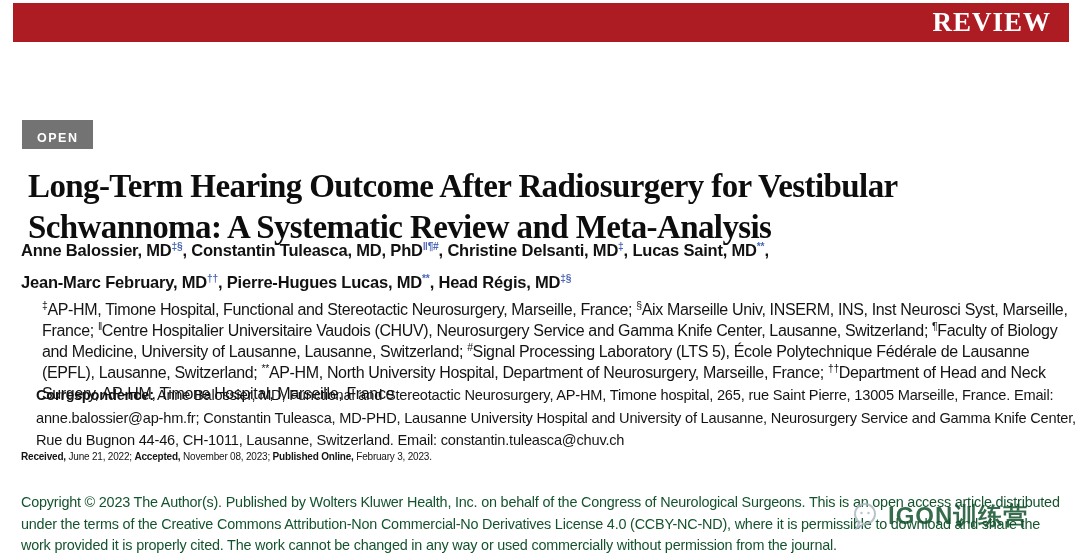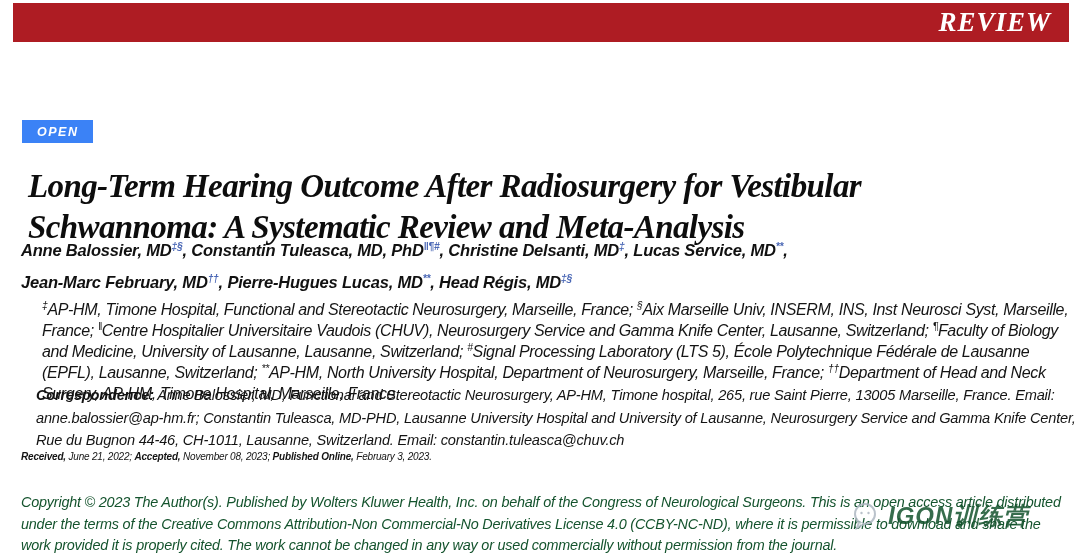--- a/index.html
+++ b/index.html
@@ -3,42 +3,41 @@
 <meta charset="utf-8">
 <style>
   html,body{margin:0;padding:0;background:#e9e9e9;}
   .page{
     position:relative;
     width:1080px;height:560px;
     background:#ffffff;
     overflow:hidden;
     font-family:"Liberation Sans", sans-serif;
     color:#1a1a1a;
-    font-style:italic;
   }
   
   .banner{
     position:absolute;left:13px;right:11px;top:3px;height:39px;
     background:#ae1c23;
     display:flex;align-items:center;justify-content:flex-end;
     padding-right:18px;box-sizing:border-box;
   }
   .banner-label{
     font-family:"Liberation Serif", serif;
     font-weight:700;
     font-size:27px;
     letter-spacing:1px;
     color:#ffffff;
   }
   
   .open-badge{
     position:absolute;left:22px;top:120px;
-    background:#3b82f6;color:#ffffff;
+    background:#737373;color:#ffffff;
     font-weight:700;font-size:12.5px;letter-spacing:1.5px;
-    padding:5px 15px 4px 15px;
+    padding:11px 15px 4px 15px;
   }
   
   .title{
     position:absolute;left:28px;top:144px;width:1010px;
     font-family:"Liberation Serif", serif;
     font-weight:700;
     font-size:33px;
     line-height:41px;
     letter-spacing:-0.6px;
     color:#0d0d0d;
@@ -114,21 +113,21 @@
 <div class="page">
 
   <div class="banner">
     <span class="banner-label">REVIEW</span>
   </div>
 
   <div class="open-badge">OPEN</div>
 
   <h1 class="title">Long-Term Hearing Outcome After Radiosurgery for Vestibular Schwannoma: A Systematic Review and Meta-Analysis</h1>
 
-  <div class="authors"><span>Anne Balossier, MD</span><sup>‡§</sup>, <span>Constantin Tuleasca, MD, PhD</span><sup>‖¶#</sup>, <span>Christine Delsanti, MD</span><sup>‡</sup>, <span>Lucas Service, MD</span><sup>**</sup>,<br><span>Jean-Marc February, MD</span><sup>††</sup>, <span>Pierre-Hugues Lucas, MD</span><sup>**</sup>, <span>Head Régis, MD</span><sup>‡§</sup></div>
+  <div class="authors"><span>Anne Balossier, MD</span><sup>‡§</sup>, <span>Constantin Tuleasca, MD, PhD</span><sup>‖¶#</sup>, <span>Christine Delsanti, MD</span><sup>‡</sup>, <span>Lucas Saint, MD</span><sup>**</sup>,<br><span>Jean-Marc February, MD</span><sup>††</sup>, <span>Pierre-Hugues Lucas, MD</span><sup>**</sup>, <span>Head Régis, MD</span><sup>‡§</sup></div>
 
   <div class="affiliations"><sup>‡</sup>AP-HM, Timone Hospital, Functional and Stereotactic Neurosurgery, Marseille, France; <sup>§</sup>Aix Marseille Univ, INSERM, INS, Inst Neurosci Syst, Marseille, France; <sup>‖</sup>Centre Hospitalier Universitaire Vaudois (CHUV), Neurosurgery Service and Gamma Knife Center, Lausanne, Switzerland; <sup>¶</sup>Faculty of Biology and Medicine, University of Lausanne, Lausanne, Switzerland; <sup>#</sup>Signal Processing Laboratory (LTS 5), École Polytechnique Fédérale de Lausanne (EPFL), Lausanne, Switzerland; <sup>**</sup>AP-HM, North University Hospital, Department of Neurosurgery, Marseille, France; <sup>††</sup>Department of Head and Neck Surgery, AP-HM, Timone Hospital, Marseille, France</div>
 
   <div class="correspondence">
     <b>Correspondence:</b><span> Anne Balossier, MD, Functional and Stereotactic Neurosurgery, AP-HM, Timone hospital, 265, rue Saint Pierre, 13005 Marseille, France. Email: anne.balossier@ap-hm.fr; Constantin Tuleasca, MD-PHD, Lausanne University Hospital and University of Lausanne, Neurosurgery Service and Gamma Knife Center, Rue du Bugnon 44-46, CH-1011, Lausanne, Switzerland. Email: constantin.tuleasca@chuv.ch</span>
   </div>
 
   <div class="dates"><b>Received,</b> June 21, 2022; <b>Accepted,</b> November 08, 2023; <b>Published Online,</b> February 3, 2023.</div>
 
   <div class="copyright">Copyright © 2023 The Author(s). Published by Wolters Kluwer Health, Inc. on behalf of the Congress of Neurological Surgeons. This is an open access article distributed under the terms of the Creative Commons Attribution-Non Commercial-No Derivatives License 4.0 (CCBY-NC-ND), where it is permissible to download and share the work provided it is properly cited. The work cannot be changed in any way or used commercially without permission from the journal.</div>

